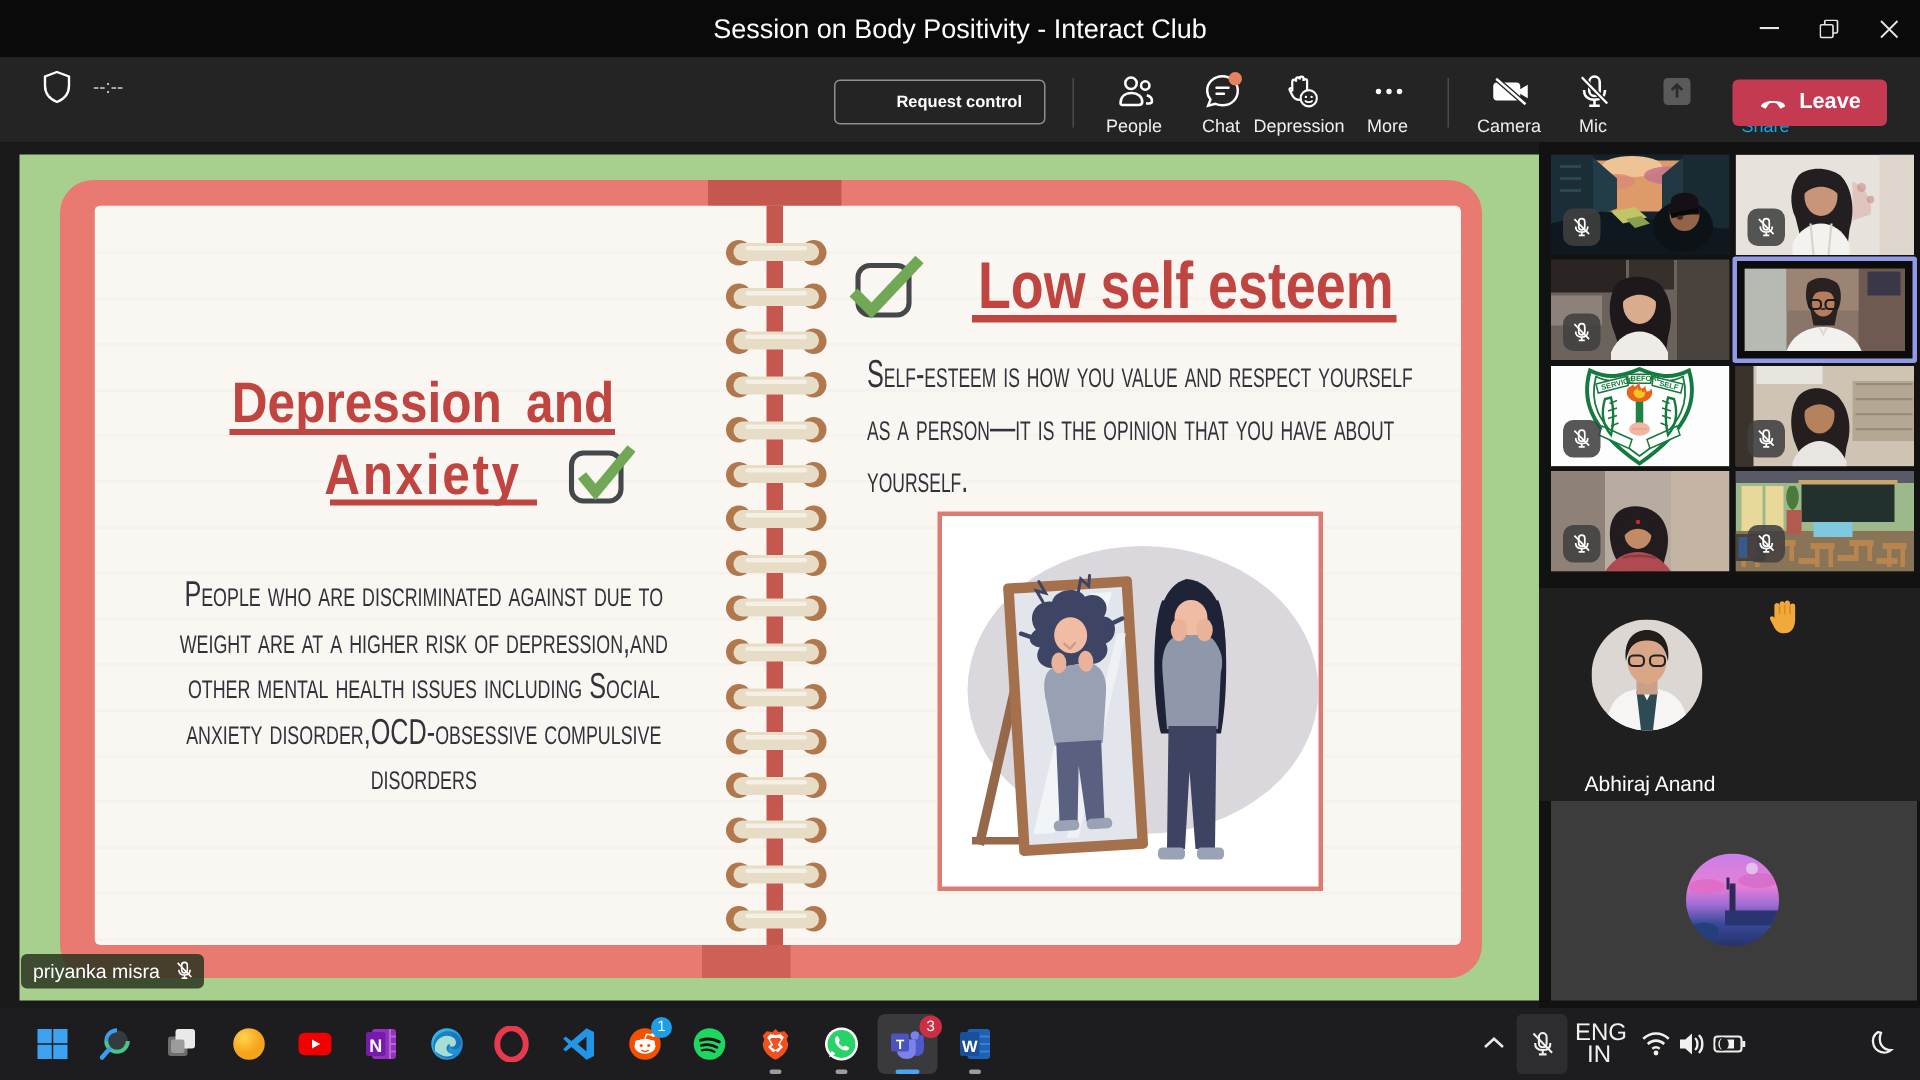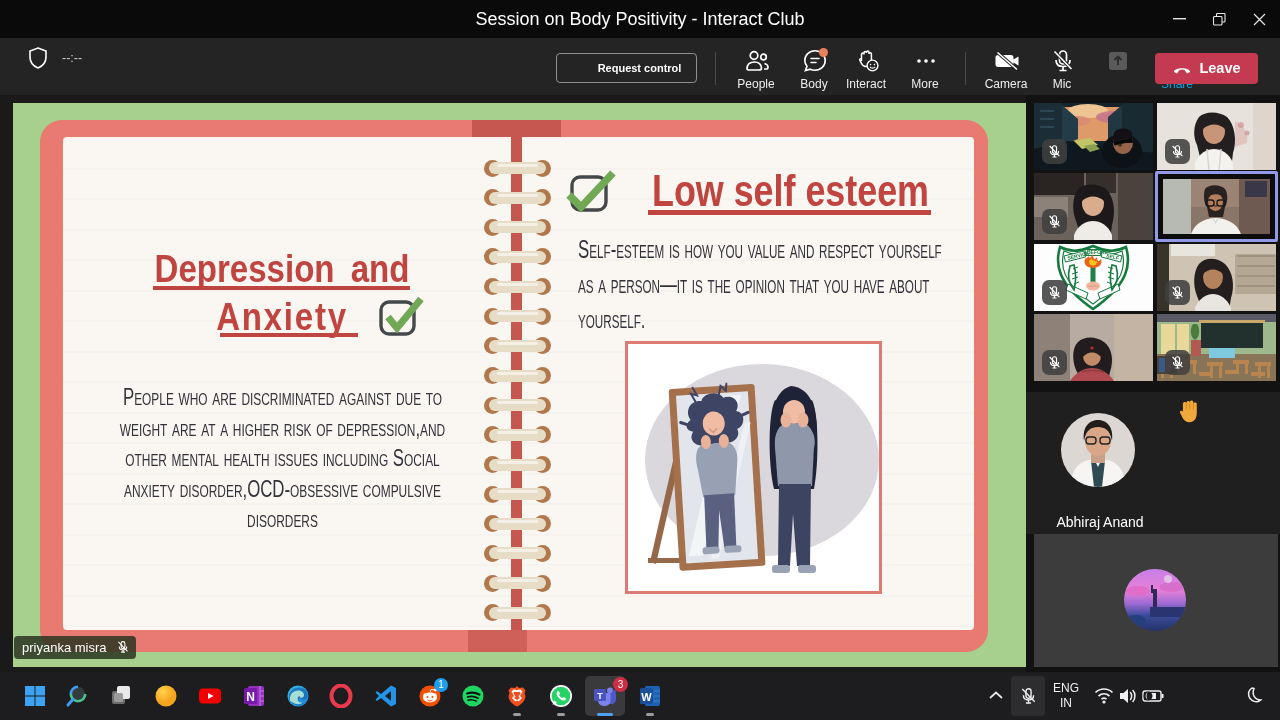--- a/index.html
+++ b/index.html
@@ -89,30 +89,30 @@
     <path d="M3 21 C3 16.5 6 14 10.5 14 C14.5 14 17.5 16.5 17.5 20 C17.5 21.5 16.5 22 15 22 L5.5 22 C4 22 3 21.8 3 21 Z" fill="none" stroke="#fff" stroke-width="1.7"></path>
     <path d="M20.5 15.5 C22.5 16 24 17.5 24 19.3 C24 20.5 23.2 21 22 21 L20 21" fill="none" stroke="#fff" stroke-width="1.7"></path>
   </svg>
   <div class="tblabel" style="left:756px;">People</div>
 
   <svg class="tbicon" style="left:814px;" width="26" height="26" viewBox="0 0 26 26">
     <path d="M13 2.8 C18.8 2.8 23.2 7 23.2 12.5 C23.2 18 18.8 22.2 13 22.2 C11.2 22.2 9.6 21.9 8.2 21.2 L3.4 22.5 L5 18.3 C3.7 16.7 2.8 14.8 2.8 12.5 C2.8 7 7.2 2.8 13 2.8 Z" fill="none" stroke="#fff" stroke-width="1.6"></path>
     <path d="M9 10.5 H17 M9 14.5 H14" stroke="#fff" stroke-width="1.6" stroke-linecap="round"></path>
     <circle cx="21.5" cy="4.5" r="4.5" fill="#e8825d"></circle>
   </svg>
-  <div class="tblabel" style="left:814px;">Body</div>
+  <div class="tblabel" style="left:814px;">Chat</div>
 
   <svg class="tbicon" style="left:866px;" width="26" height="26" viewBox="0 0 26 26">
     <path d="M7.5 13 V6.5 C7.5 4.5 10 4.5 10 6.5 V5 C10 3 12.5 3 12.5 5 V4.5 C12.5 2.6 15 2.6 15 4.5 V6 C15 4.3 17.4 4.3 17.4 6 V13.5 C17.4 16.5 15.5 18.5 12.5 18.5 C10 18.5 8.6 17.6 7.7 15.8 L5.9 12.3 C5.2 11 6.8 10.2 7.5 11.3 Z" fill="none" stroke="#fff" stroke-width="1.5"></path>
     <circle cx="18.5" cy="17.5" r="5.4" fill="#242424" stroke="#fff" stroke-width="1.4"></circle>
     <circle cx="16.6" cy="16.6" r="0.8" fill="#fff"></circle>
     <circle cx="20.4" cy="16.6" r="0.8" fill="#fff"></circle>
     <path d="M16.3 19.3 C17 20.4 20 20.4 20.7 19.3" fill="none" stroke="#fff" stroke-width="1.2" stroke-linecap="round"></path>
   </svg>
-  <div class="tblabel" style="left:866px;">Interact</div>
+  <div class="tblabel" style="left:866px;">Depression</div>
 
   <svg class="tbicon" style="left:925px;" width="26" height="26" viewBox="0 0 26 26">
     <circle cx="6" cy="13" r="1.8" fill="#fff"></circle>
       <circle cx="13" cy="13" r="1.8" fill="#fff"></circle>
       <circle cx="20" cy="13" r="1.8" fill="#fff"></circle>
   </svg>
   <div class="tblabel" style="left:925px;">More</div>
 
   <div class="vsep" style="left:965px;"></div>
 
@@ -692,21 +692,21 @@
   <svg class="trayicon" style="left:986px;" width="20" height="24" viewBox="0 0 20 24">
     <path d="M4 14 L10 8.5 L16 14" fill="none" stroke="#e8e8e8" stroke-width="1.7"></path>
   </svg>
   <div style="position:absolute; left:1011px; top:676px; width:34px; height:40px; background:#2d2d2f; border-radius:4px;"></div>
   <svg class="trayicon" style="left:1019px; top:685px;" width="19" height="22" viewBox="0 0 26 26">
     <rect x="9.5" y="3" width="7" height="13" rx="3.5" fill="none" stroke="#efefef" stroke-width="1.9"></rect>
     <path d="M6 12 C6 16 8.5 18.5 13 18.5 C17.5 18.5 20 16 20 12" fill="none" stroke="#efefef" stroke-width="1.9"></path>
     <path d="M13 18.5 V22.5 M9.5 22.5 H16.5" stroke="#efefef" stroke-width="1.9"></path>
     <path d="M4.5 3.5 L21.5 21" stroke="#efefef" stroke-width="1.9"></path>
   </svg>
-  <div style="position:absolute; left:1050px; top:681px; width:32px; text-align:center; color:#f0f0f0; font-size:12px; line-height:15px;">ENG<br>IN</div>
+  <div style="position:absolute; left:1050px; top:681px; width:32px; text-align:center; color:#f0f0f0; font-size:16px; line-height:15px;">ENG<br>IN</div>
 
   <svg class="trayicon" style="left:1094px; top:687px;" width="20" height="18" viewBox="0 0 20 18">
     <path d="M1.5 5.5 C6.5 0.8 13.5 0.8 18.5 5.5" fill="none" stroke="#f0f0f0" stroke-width="1.7"></path>
     <path d="M4.5 9 C7.8 6 12.2 6 15.5 9" fill="none" stroke="#f0f0f0" stroke-width="1.7"></path>
     <path d="M7.5 12.2 C9 11 11 11 12.5 12.2" fill="none" stroke="#f0f0f0" stroke-width="1.7"></path>
     <circle cx="10" cy="15" r="1.6" fill="#f0f0f0"></circle>
   </svg>
 
   <svg class="trayicon" style="left:1118px; top:686px;" width="20" height="20" viewBox="0 0 20 20">
     <path d="M2 7 H5.5 L10 3 V17 L5.5 13 H2 Z" fill="#f0f0f0"></path>

